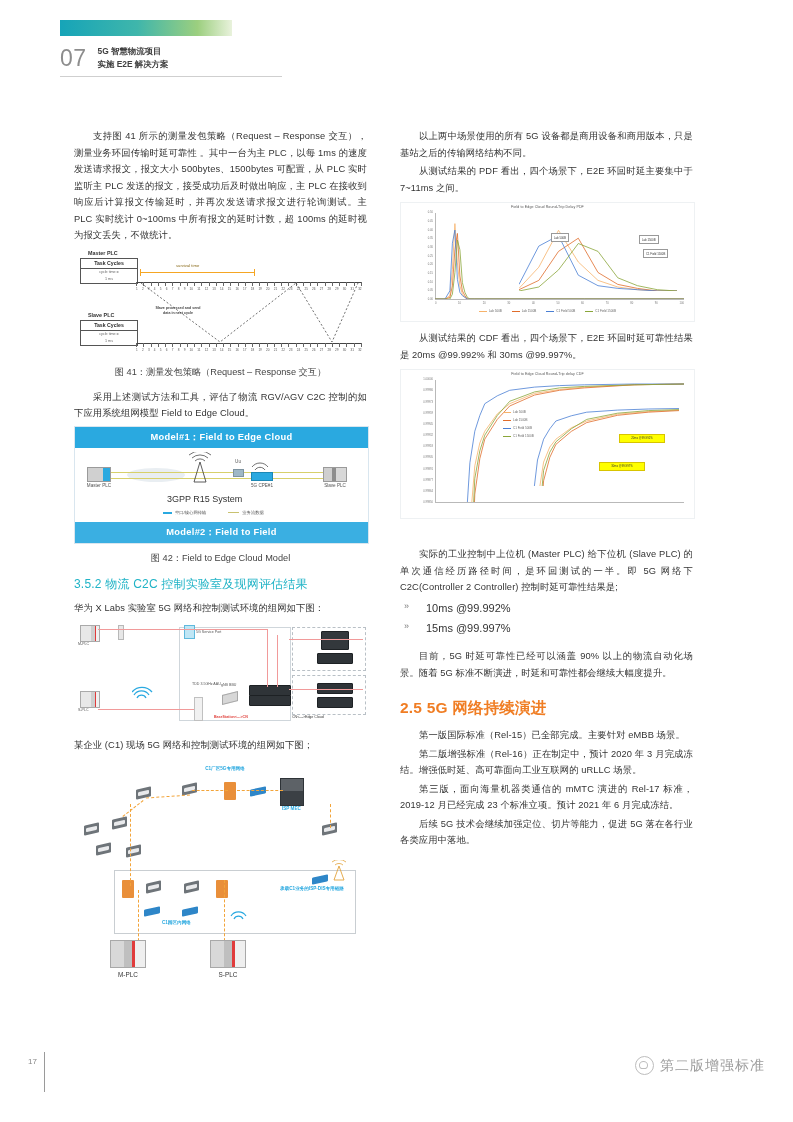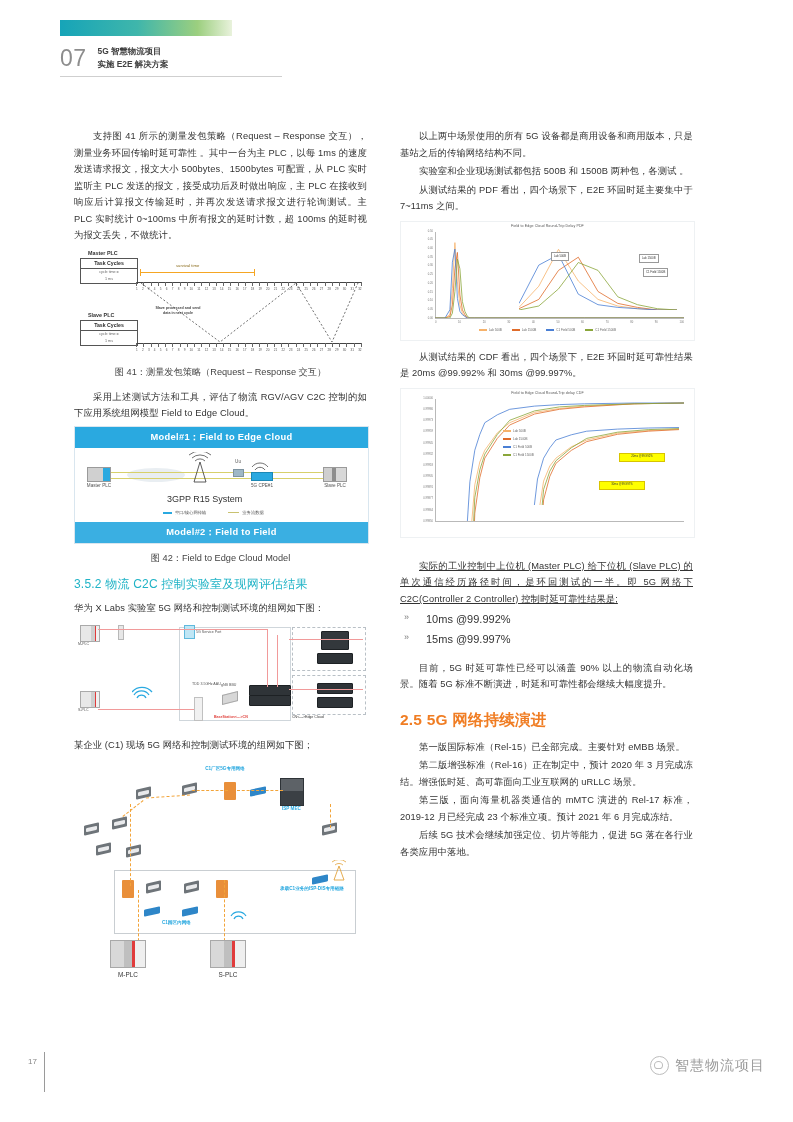--- a/index.html
+++ b/index.html
@@ -469,21 +469,20 @@
       <div class="plc2" style="left:136px;top:180px;">
         <div class="body-i"></div>
         <div class="nm">S-PLC</div>
       </div>
     </div>
   </div>
 
   <div class="col col-r">
 
     <p class="body ind">以上两中场景使用的所有 5G 设备都是商用设备和商用版本，只是基站之后的传输网络结构不同。</p>
-    <p class="body ind">实验室和企业现场测试都包括 500B 和 1500B 两种包，各测试 。</p>
     <p class="body ind">从测试结果的 PDF 看出，四个场景下，E2E 环回时延主要集中于 7~11ms 之间。</p>
 
     <div class="chart" style="height:118px;margin-top:6px;">
       <div class="chart-title">Field to Edge Cloud Round-Trip Delay PDF</div>
       <div class="ylbls" id="pdf-ylabels">
           <div>0.50</div>
           <div>0.45</div>
           <div>0.40</div>
           <div>0.35</div>
           <div>0.30</div>
@@ -570,34 +569,34 @@
       <div class="callout y" style="left:218px;top:64px;">20ms @99.992%</div>
       <div class="callout y" style="left:198px;top:92px;">30ms @99.997%</div>
       <div class="clegend" id="cdf-inset-legend" style="left:102px;top:40px;width:40px;flex-direction:column;gap:4px;align-items:flex-start;">
         <span class="cl1">Lab 500B</span>
         <span class="cl2">Lab 1500B</span>
         <span class="cl3">C1 Field 500B</span>
         <span class="cl4">C1 Field 1500B</span>
       </div>
     </div>
 
-    <p class="body ind" style="margin-top:20px;text-decoration:underline;">实际的工业控制中上位机 (Master PLC) 给下位机 (Slave PLC) 的单次通信经历路径时间，是环回测试的一半。即 5G 网络下 C2C(Controller 2 Controller) 控制时延可靠性结果是;</p>
+    <p class="body ind" style="margin-top:27px;">实际的工业控制中上位机 (Master PLC) 给下位机 (Slave PLC) 的单次通信经历路径时间，是环回测试的一半。即 5G 网络下 C2C(Controller 2 Controller) 控制时延可靠性结果是;</p>
     <ul class="bullets">
       <li>10ms @99.992%</li>
       <li>15ms @99.997%</li>
     </ul>
     <p class="body ind" style="margin-top:10px;">目前，5G 时延可靠性已经可以涵盖 90% 以上的物流自动化场景。随着 5G 标准不断演进，时延和可靠性都会继续大幅度提升。</p>
 
     <div class="h1">2.5 5G 网络持续演进</div>
 
     <p class="body ind">第一版国际标准（Rel-15）已全部完成。主要针对 eMBB 场景。</p>
     <p class="body ind">第二版增强标准（Rel-16）正在制定中，预计 2020 年 3 月完成冻结。增强低时延、高可靠面向工业互联网的 uRLLC 场景。</p>
     <p class="body ind">第三版，面向海量机器类通信的 mMTC 演进的 Rel-17 标准，2019-12 月已经完成 23 个标准立项。预计 2021 年 6 月完成冻结。</p>
     <p class="body ind">后续 5G 技术会继续加强定位、切片等能力，促进 5G 落在各行业各类应用中落地。</p>
   </div>
 
   <div class="pg-num">17</div>
   <div class="pg-rule"></div>
   <div class="wm">
     <div class="wm-logo"></div>
-    <div class="wm-txt">智慧物流项目</div>
+    <div class="wm-txt">第二版增强标准</div>
   </div>
 </div>
 
 </body></html>

